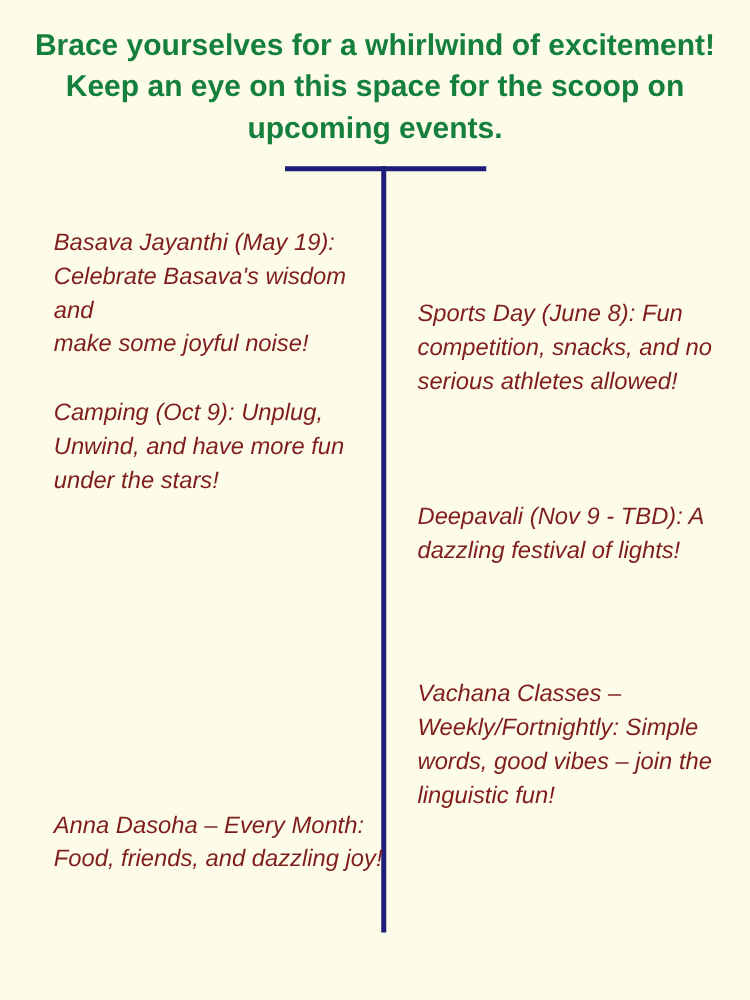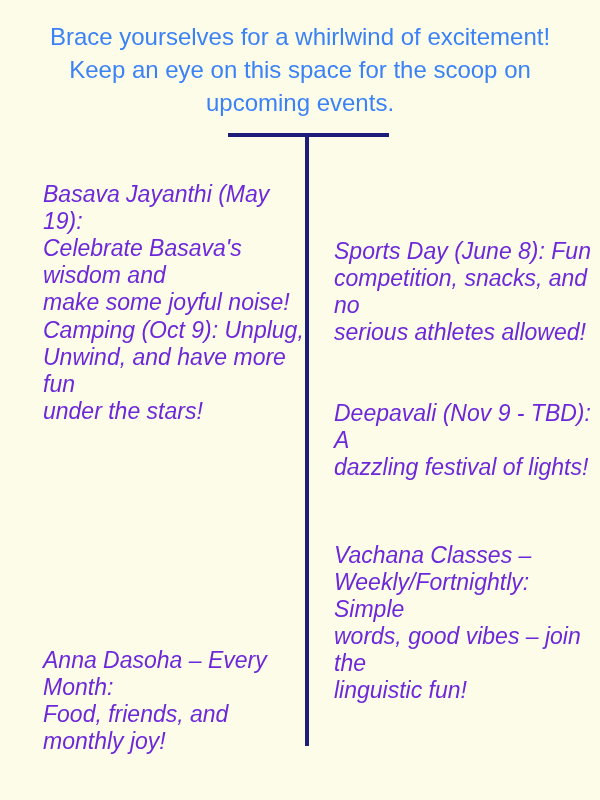--- a/index.html
+++ b/index.html
@@ -18,24 +18,24 @@
     position: relative;
     width: 600px;
     height: 800px;
   }
   .headline {
     position: absolute;
     top: 20px;
     left: 0;
     width: 600px;
     text-align: center;
-    color: #3b82f6;
+    color: #15803d;
     font-size: 24px;
     line-height: 33px;
-    font-weight: 400;
+    font-weight: 700;
     white-space: pre-line;
   }
   .timeline-hbar {
     position: absolute;
     left: 228px;
     top: 133px;
     width: 161px;
     height: 4px;
     background: #1f1d7a;
   }
@@ -43,22 +43,22 @@
     position: absolute;
     left: 305px;
     top: 133px;
     width: 4px;
     height: 613px;
     background: #1f1d7a;
   }
   .event {
     position: absolute;
     width: 268px;
-    color: #6d28d9;
-    font-size: 23px;
+    color: #7f1d1d;
+    font-size: 19px;
     line-height: 27px;
     font-style: italic;
     white-space: pre-line;
   }
   .event.left  { left: 43px; }
   .event.right { left: 334px; }
   .e0 { top: 181px; }
   .e1 { top: 238px; }
   .e2 { top: 317px; }
   .e3 { top: 400px; }
@@ -95,15 +95,15 @@
   <div class="event right e3">Deepavali (Nov 9 - TBD): A
 dazzling festival of lights!</div>
 
 
   <div class="event right e5">Vachana Classes –
 Weekly/Fortnightly: Simple
 words, good vibes – join the
 linguistic fun!</div>
 
   <div class="event left e6">Anna Dasoha – Every Month:
-Food, friends, and monthly joy!</div>
+Food, friends, and dazzling joy!</div>
 
 </div>
 
 </body></html>

